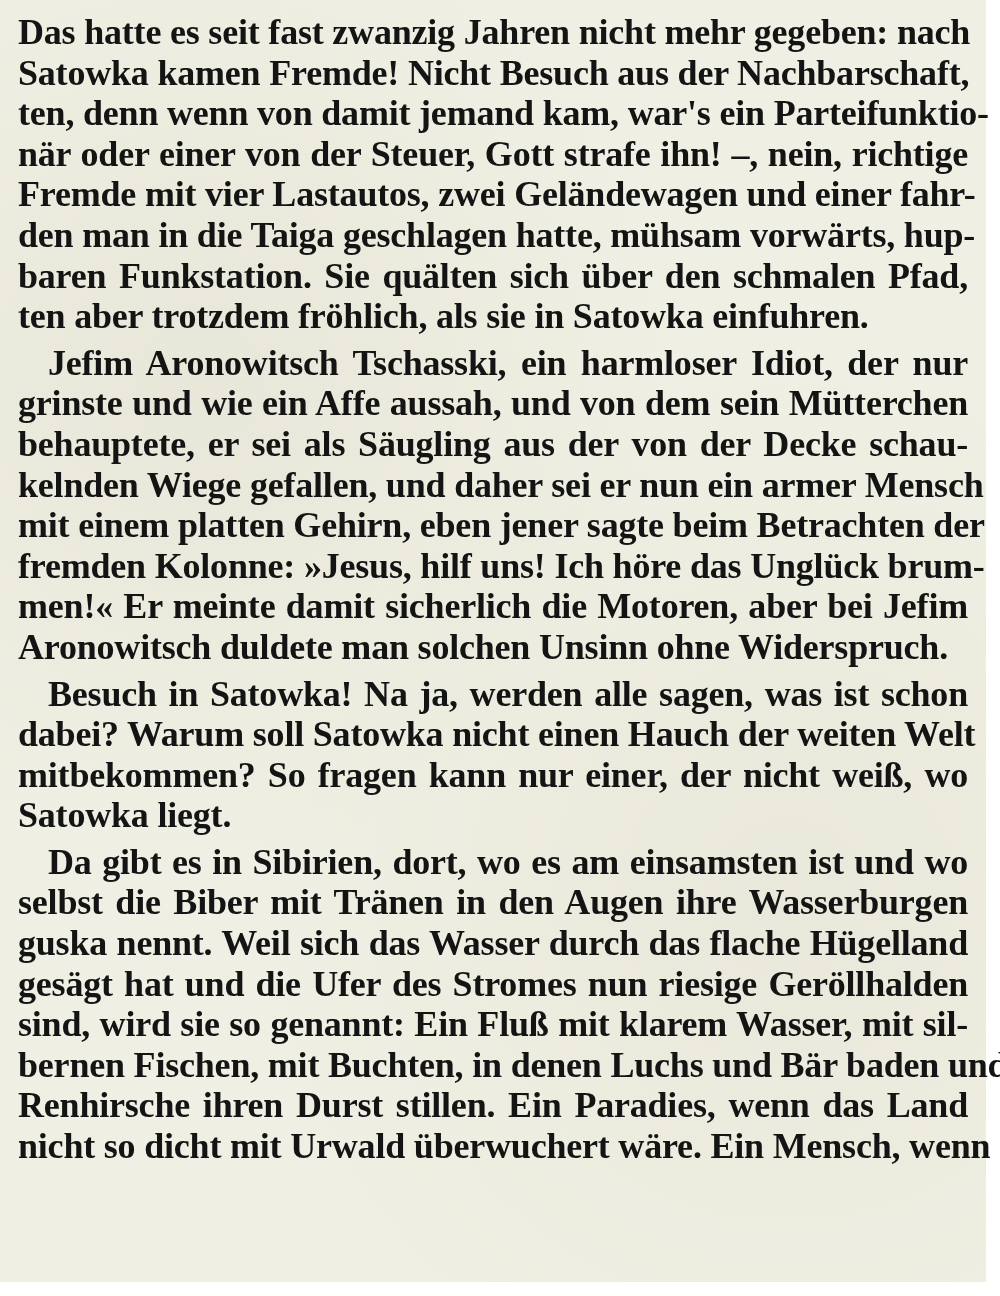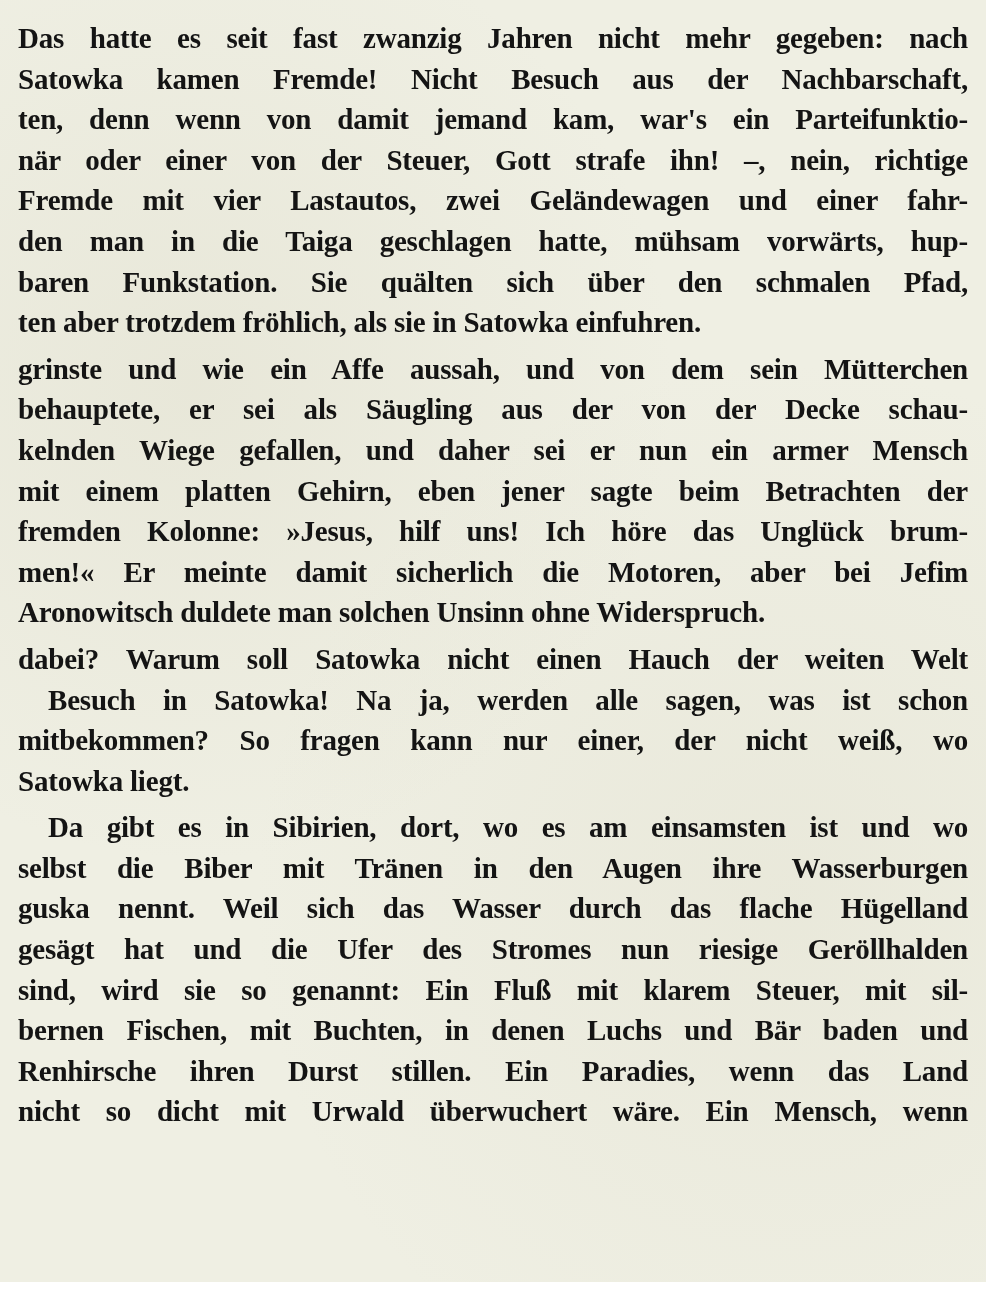--- a/index.html
+++ b/index.html
@@ -24,25 +24,24 @@
         radial-gradient(circle at 20% 30%, rgba(200,196,170,0.18) 0, rgba(0,0,0,0) 40%),
         radial-gradient(circle at 80% 70%, rgba(200,196,170,0.15) 0, rgba(0,0,0,0) 45%);
     }
     .text {
       position: absolute;
       left: 18px;
       top: 12px;
       width: 950px;
       font-family: "Liberation Serif", "DejaVu Serif", serif;
       font-weight: bold;
-      font-size: 29px;
+      font-size: 36px;
       line-height: 40.6px;
       color: #141414;
       letter-spacing: -0.2px;
-      margin-top: 6px;
     }
     .line {
       display: block;
       white-space: nowrap;
       text-align: justify;
       text-align-last: justify;
       height: 40.6px;
     }
     .line.last {
       text-align-last: left;
@@ -67,43 +66,44 @@
       <span class="line">ten, denn wenn von damit jemand kam, war's ein Parteifunktio-</span>
       <span class="line">när oder einer von der Steuer, Gott strafe ihn! –, nein, richtige</span>
       <span class="line">Fremde mit vier Lastautos, zwei Geländewagen und einer fahr-</span>
       <span class="line">den man in die Taiga geschlagen hatte, mühsam vorwärts, hup-</span>
       <span class="line">baren Funkstation. Sie quälten sich über den schmalen Pfad,</span>
       <span class="line last">ten aber trotzdem fröhlich, als sie in Satowka einfuhren.</span>
     </div>
     <span class="para-gap"></span>
 
     <div>
+      <span class="line indent">Jefim Aronowitsch Tschasski, ein harmloser Idiot, der nur</span>
       <span class="line">grinste und wie ein Affe aussah, und von dem sein Mütterchen</span>
       <span class="line">behauptete, er sei als Säugling aus der von der Decke schau-</span>
       <span class="line">kelnden Wiege gefallen, und daher sei er nun ein armer Mensch</span>
       <span class="line">mit einem platten Gehirn, eben jener sagte beim Betrachten der</span>
       <span class="line">fremden Kolonne: »Jesus, hilf uns! Ich höre das Unglück brum-</span>
       <span class="line">men!« Er meinte damit sicherlich die Motoren, aber bei Jefim</span>
       <span class="line last">Aronowitsch duldete man solchen Unsinn ohne Widerspruch.</span>
     </div>
     <span class="para-gap"></span>
 
     <div>
+      <span class="line indent">Besuch in Satowka! Na ja, werden alle sagen, was ist schon</span>
       <span class="line">dabei? Warum soll Satowka nicht einen Hauch der weiten Welt</span>
-      <span class="line indent">Besuch in Satowka! Na ja, werden alle sagen, was ist schon</span>
       <span class="line">mitbekommen? So fragen kann nur einer, der nicht weiß, wo</span>
       <span class="line last">Satowka liegt.</span>
     </div>
     <span class="para-gap"></span>
 
     <div>
       <span class="line indent">Da gibt es in Sibirien, dort, wo es am einsamsten ist und wo</span>
       <span class="line">selbst die Biber mit Tränen in den Augen ihre Wasserburgen</span>
       <span class="line">guska nennt. Weil sich das Wasser durch das flache Hügelland</span>
       <span class="line">gesägt hat und die Ufer des Stromes nun riesige Geröllhalden</span>
-      <span class="line">sind, wird sie so genannt: Ein Fluß mit klarem Steuer, mit sil-</span>
+      <span class="line">sind, wird sie so genannt: Ein Fluß mit klarem Wasser, mit sil-</span>
       <span class="line">bernen Fischen, mit Buchten, in denen Luchs und Bär baden und</span>
       <span class="line">Renhirsche ihren Durst stillen. Ein Paradies, wenn das Land</span>
       <span class="line">nicht so dicht mit Urwald überwuchert wäre. Ein Mensch, wenn</span>
     </div>
 
   </div>
 </div>
 
 </body></html>

